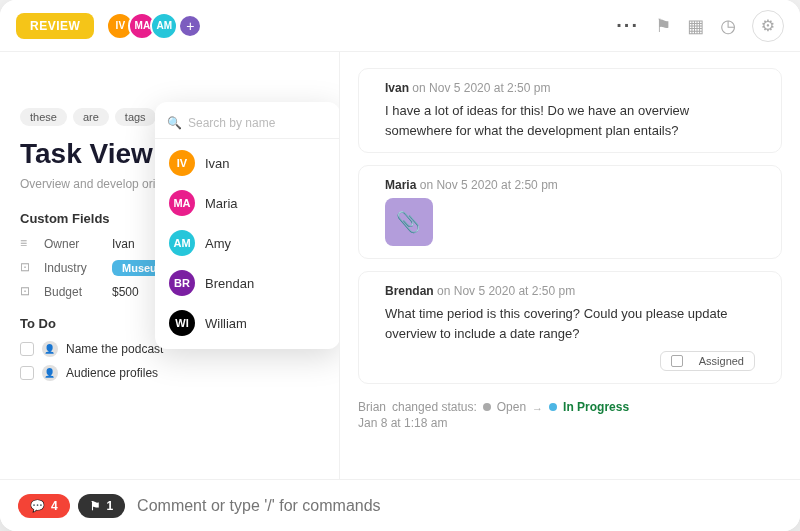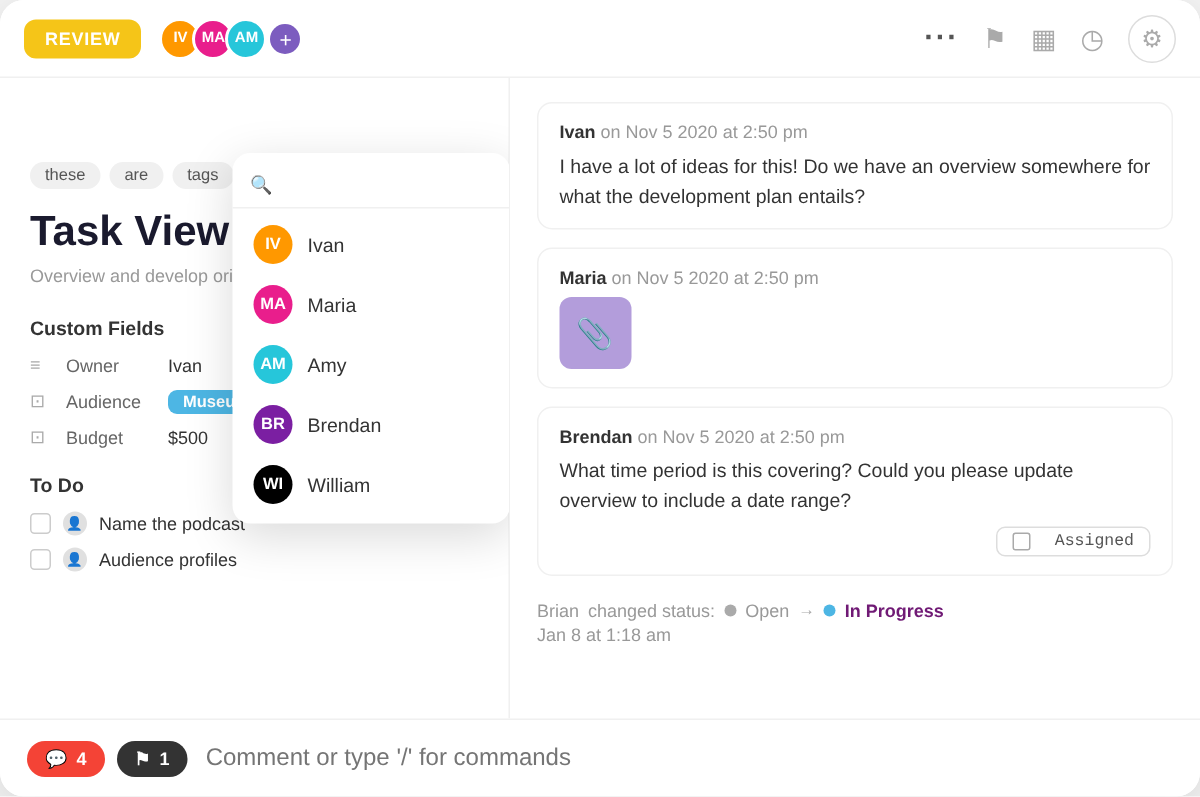--- a/index.html
+++ b/index.html
@@ -271,21 +271,21 @@
       padding: 16px 18px;
       overflow-y: auto;
       display: flex;
       flex-direction: column;
       gap: 12px;
     }
     .comment-card {
       background: #fff;
       border: 1px solid #f0f0f0;
       border-radius: 10px;
-      padding: 12px 14px;
+      padding: 12px 26px;
     }
     .comment-header {
       font-size: 12px;
       color: #999;
       margin-bottom: 6px;
     }
     .comment-header strong {
       color: #333;
       font-weight: 700;
     }
@@ -318,21 +318,20 @@
     }
     .assigned-badge {
       border: 1.5px solid #ddd;
       border-radius: 6px;
       padding: 3px 10px;
       font-size: 11px;
       color: #555;
       display: inline-flex;
       align-items: center;
       gap: 16px;
-      font-family: Liberation Mono, monospace;
     }
     .assigned-check {
       width: 12px;
       height: 12px;
       border: 1.5px solid #aaa;
       border-radius: 2px;
     }
     .status-change {
       display: flex;
       flex-direction: column;
@@ -348,21 +347,21 @@
     }
     .status-dot {
       width: 8px;
       height: 8px;
       border-radius: 50%;
       display: inline-block;
     }
     .status-dot.open { background: #aaa; }
     .status-dot.in-progress { background: #4db6e4; }
     .arrow-right { color: #aaa; font-size: 11px; }
-    .in-progress-text { color: #701a75; font-weight: 600; text-align: right; }
+    .in-progress-text { color: #15803d; font-weight: 600; text-align: right; }
     
     .bottom-bar {
       display: flex;
       align-items: center;
       padding: 10px 18px;
       border-top: 1px solid #f0f0f0;
       height: 52px;
       flex-shrink: 0;
       background: #fff;
       gap: 12px;
@@ -439,21 +438,21 @@
         <div class="section-title">Custom Fields</div>
 
         <div class="field-row">
           <span class="field-icon">≡</span>
           <span class="field-label">Owner</span>
           <span class="field-value">Ivan</span>
         </div>
 
         <div class="field-row">
           <span class="field-icon">⊡</span>
-          <span class="field-label">Audience</span>
+          <span class="field-label">Industry</span>
           <span class="badge-museum">Museum</span>
         </div>
 
         <div class="field-row">
           <span class="field-icon">⊡</span>
           <span class="field-label">Budget</span>
           <span class="field-value">$500</span>
         </div>
       </div>
 
@@ -467,20 +466,21 @@
         <div class="todo-item">
           <div class="todo-checkbox"></div>
           <div class="todo-user-icon">👤</div>
           <span class="todo-text">Audience profiles</span>
         </div>
       </div>
 
       <div class="dropdown-overlay">
         <div class="dropdown-search">
           <span class="search-icon-dd">🔍</span>
+          <input type="text" placeholder="Search by name" style="">
         </div>
         <div class="dropdown-item">
           <div class="dropdown-avatar" style="background:#ff9800;display:flex;align-items:center;justify-content:center;font-size:11px;color:#fff;font-weight:700;">IV</div>
           <span>Ivan</span>
         </div>
         <div class="dropdown-item">
           <div class="dropdown-avatar" style="background:#e91e8c;display:flex;align-items:center;justify-content:center;font-size:11px;color:#fff;font-weight:700;">MA</div>
           <span>Maria</span>
         </div>
         <div class="dropdown-item">

